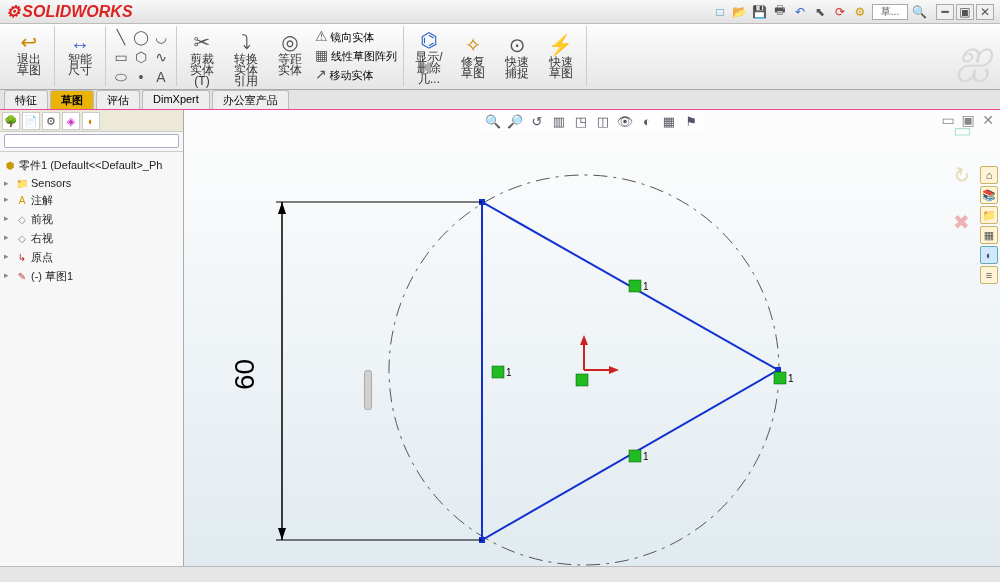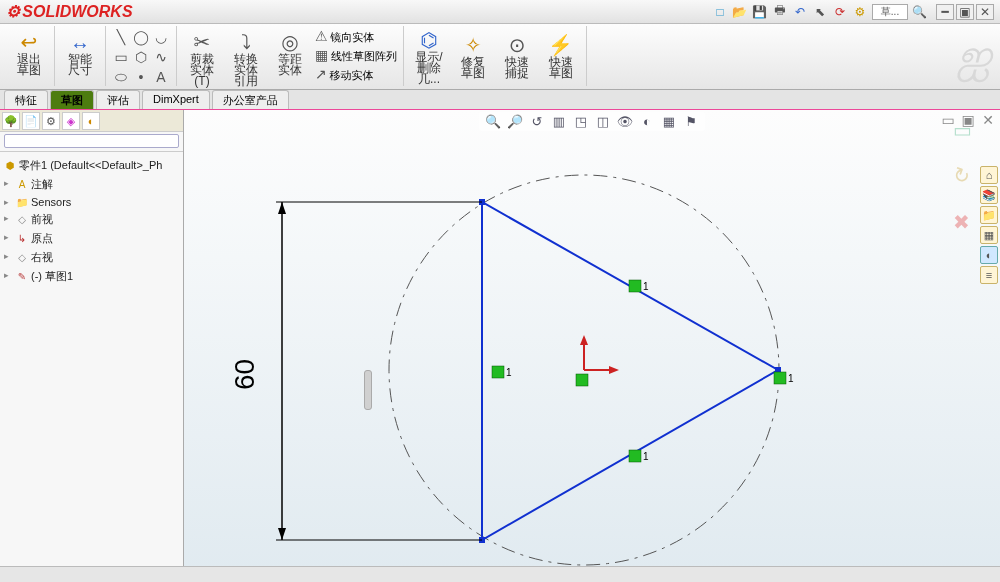--- a/index.html
+++ b/index.html
@@ -22,21 +22,21 @@
 .rbtn-big { display: flex; flex-direction: column; align-items: center; width: 38px; padding: 2px; }
 .rbtn-big .ico { font-size: 20px; height: 24px; display: flex; align-items: center; }
 .rlabel { font-size: 12px; text-align: center; line-height: 11px; color: #333; }
 .mini-grid { display: grid; grid-template-columns: repeat(3, 18px); grid-auto-rows: 18px; gap: 2px; }
 .mini-grid .ico, .ico { display: inline-flex; align-items: center; justify-content: center; font-size: 14px; color: #555; }
 .dsarc { position: absolute; right: 8px; top: 30px; font-size: 44px; color: #d8d8d8; font-style: italic; pointer-events:none;}
 
 
 .tabs { height: 20px; background: #e4e4e4; display: flex; border-bottom: 1px solid #ec4899; padding-left: 4px; }
 .tab { padding: 2px 10px; border: 1px solid #bbb; border-bottom: none; background: #eee; margin-right: 2px; border-radius: 3px 3px 0 0; }
-.tab.active { background: #4d7c0f; color: #000; font-weight: bold; }
+.tab.active { background: #eab308; color: #000; font-weight: bold; }
 
 
 .main { display: flex; height: calc(582px - 24px - 66px - 20px); }
 .leftpanel { width: 184px; background: #f7f7f7; border-right: 1px solid #aaa; display: flex; flex-direction: column; }
 .lp-tabs { height: 22px; display: flex; gap: 2px; padding: 2px; border-bottom: 1px solid #ccc; background:#ece9d8;}
 .lp-tabs .ico { width: 18px; height: 18px; background: #fff; border: 1px solid #ccc; font-size: 11px; }
 .lp-filter { height: 20px; padding: 2px 4px; border-bottom: 1px solid #ccc; }
 .lp-filter .bar { height: 14px; background: #fff; border: 1px solid #aac; border-radius: 2px; }
 .tree { padding: 4px 2px; }
 .tree-node { padding: 2px 2px 2px 14px; white-space: nowrap; overflow: hidden; text-overflow: ellipsis; color: #222; position:relative;}
@@ -173,25 +173,25 @@
       <span class="ico">📄</span>
       <span class="ico">⚙</span>
       <span class="ico" style="color:#c3c">◈</span>
       <span class="ico" style="color:#c80">◐</span>
     </div>
     <div class="lp-filter">
       <div class="bar"></div>
     </div>
     <div class="tree">
       <div class="tree-node root"><span class="tn-ico" style="color:#c90">⬢</span><span>零件1  (Default&lt;&lt;Default&gt;_Ph</span></div>
+      <div class="tree-node"><span class="tn-ico ti-folder">📁</span><span>Sensors</span></div>
       <div class="tree-node"><span class="tn-ico ti-annot">A</span><span>注解</span></div>
-      <div class="tree-node"><span class="tn-ico ti-folder">📁</span><span>Sensors</span></div>
       <div class="tree-node"><span class="tn-ico ti-plane">◇</span><span>前视</span></div>
+      <div class="tree-node"><span class="tn-ico ti-plane">◇</span><span>右视</span></div>
       <div class="tree-node"><span class="tn-ico ti-origin">↳</span><span>原点</span></div>
-      <div class="tree-node"><span class="tn-ico ti-plane">◇</span><span>右视</span></div>
       <div class="tree-node"><span class="tn-ico ti-sketch">✎</span><span>(-) 草图1</span></div>
     </div>
   </div>
 
   <div class="canvaswrap">
     <div class="view-toolbar">
       <span class="ico">🔍</span>
       <span class="ico">🔎</span>
       <span class="ico">↺</span>
       <span class="ico">▥</span>

